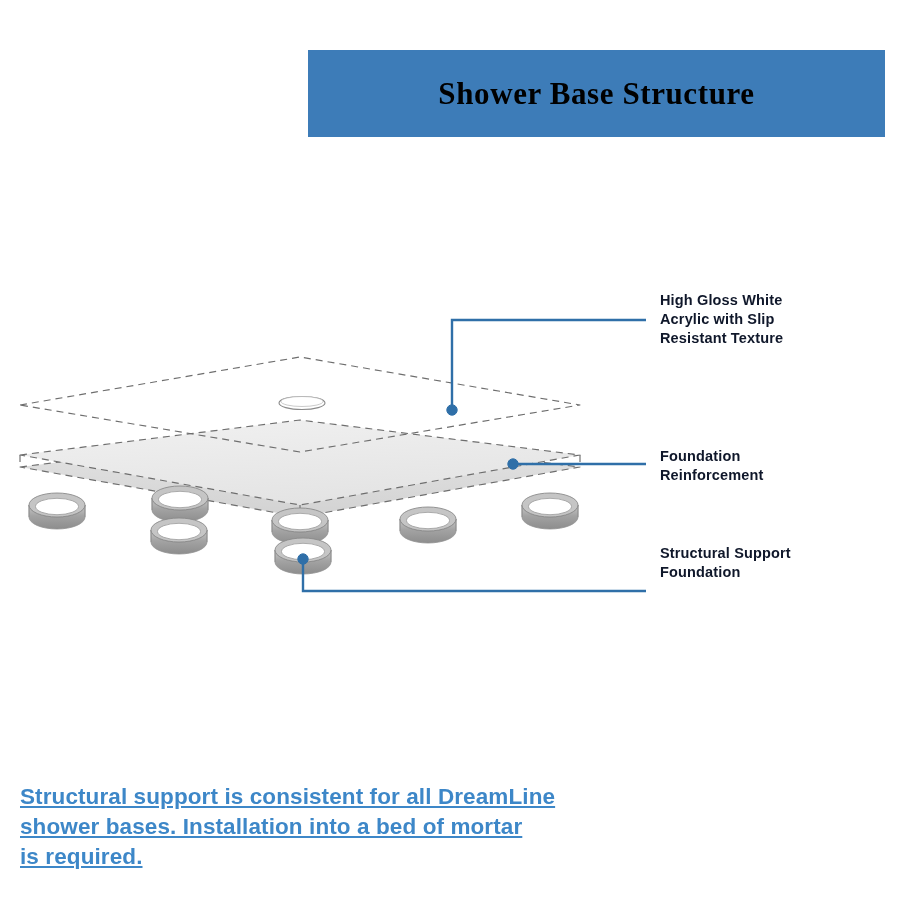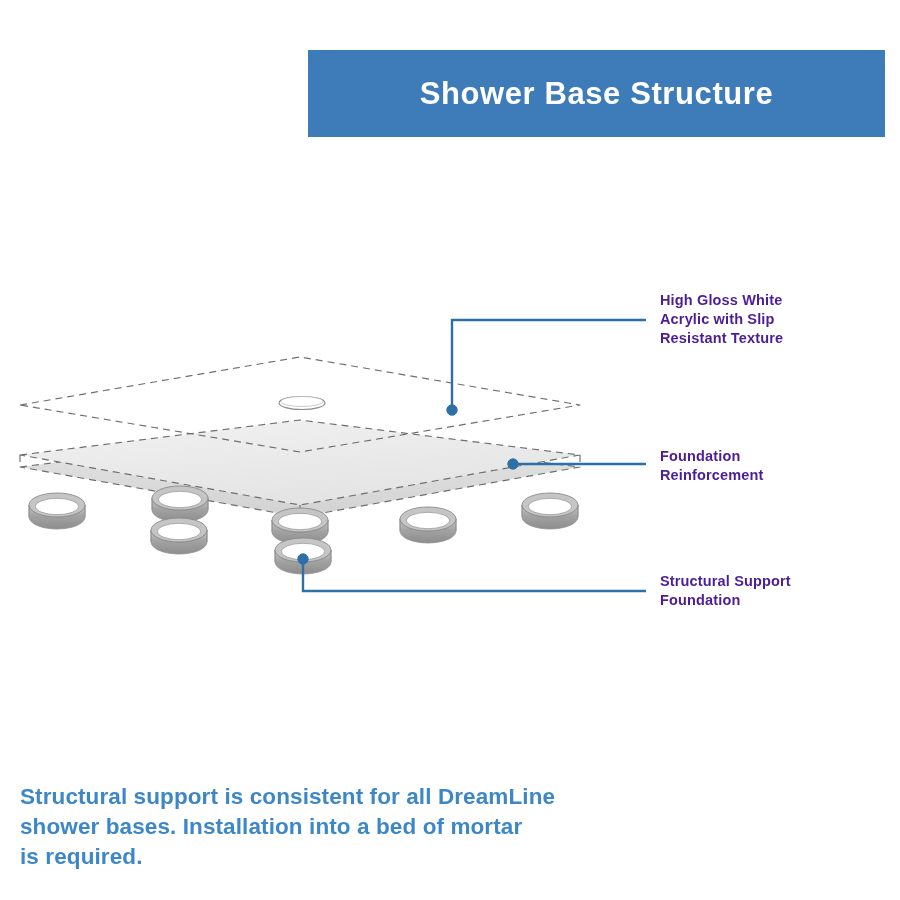--- a/index.html
+++ b/index.html
@@ -18,60 +18,62 @@
   #header-banner {
     position: absolute;
     left: 308px; top: 50px;
     width: 577px; height: 87px;
     background: #3d7cb8;
     display: flex;
     align-items: center;
     justify-content: center;
   }
   #header-title {
-    color: #ffffff;
+    color: #000000;
     font-size: 31px;
     font-weight: bold;
     letter-spacing: 0.6px;
     white-space: nowrap;
+    font-family: Liberation Serif, serif;
   }
 
   
   #diagram-canvas {
     position: absolute;
     left: 0; top: 0;
     width: 900px; height: 900px;
     pointer-events: none;
   }
 
   
   .callout-label {
     position: absolute;
-    color: #4c1d95;
+    color: #0f172a;
     font-size: 14.5px;
     font-weight: bold;
     line-height: 1.32;
     letter-spacing: 0.15px;
     white-space: pre-line;
   }
   #label-acrylic   { left: 660px; top: 291px; }
   #label-fiberglass{ left: 660px; top: 447px; }
-  #label-support   { left: 660px; top: 572px; }
+  #label-support   { left: 660px; top: 544px; }
 
   
   #footer-caption {
     position: absolute;
     left: 20px; top: 782px;
     width: 580px;
     color: #3d87c8;
     font-size: 22.5px;
     font-weight: bold;
     line-height: 1.33;
     letter-spacing: 0.1px;
     white-space: pre-line;
+    text-decoration: underline;
   }
 </style>
 </head>
 <body>
 
 <div id="header-banner">
   <span id="header-title">Shower Base Structure</span>
 </div>
 
 <svg id="diagram-canvas" viewBox="0 0 900 900" width="900" height="900" xmlns="http://www.w3.org/2000/svg">

